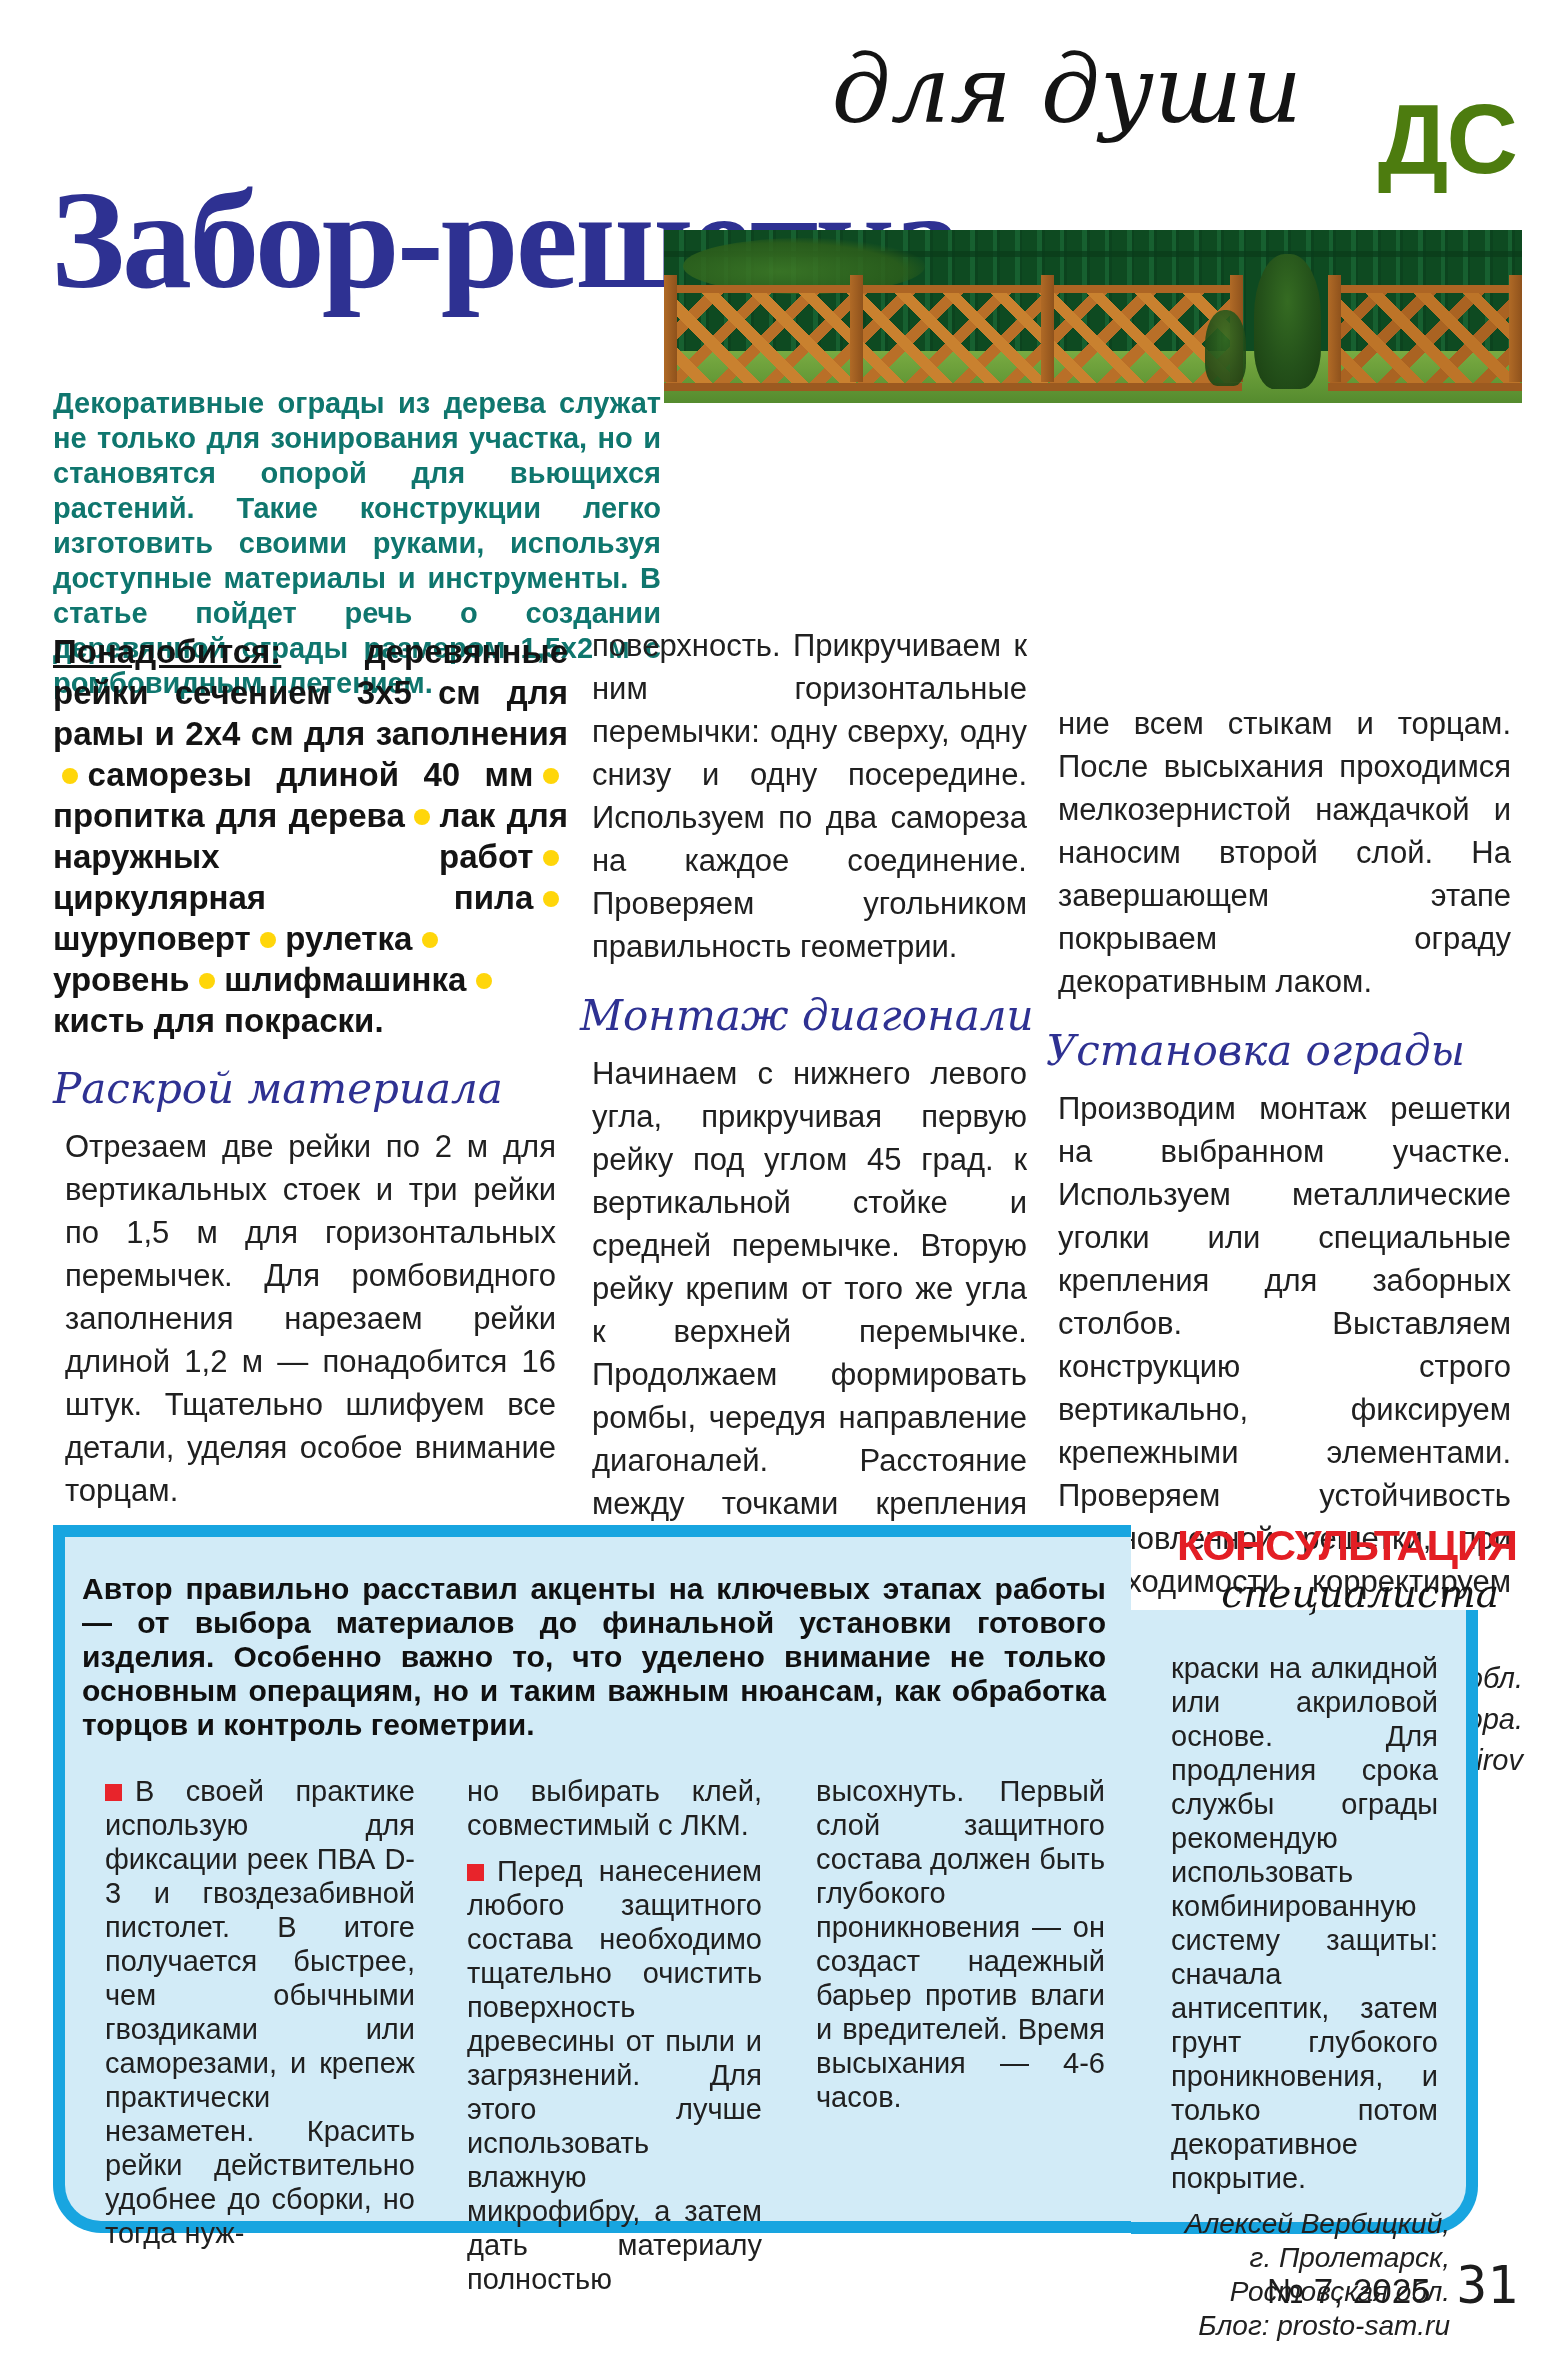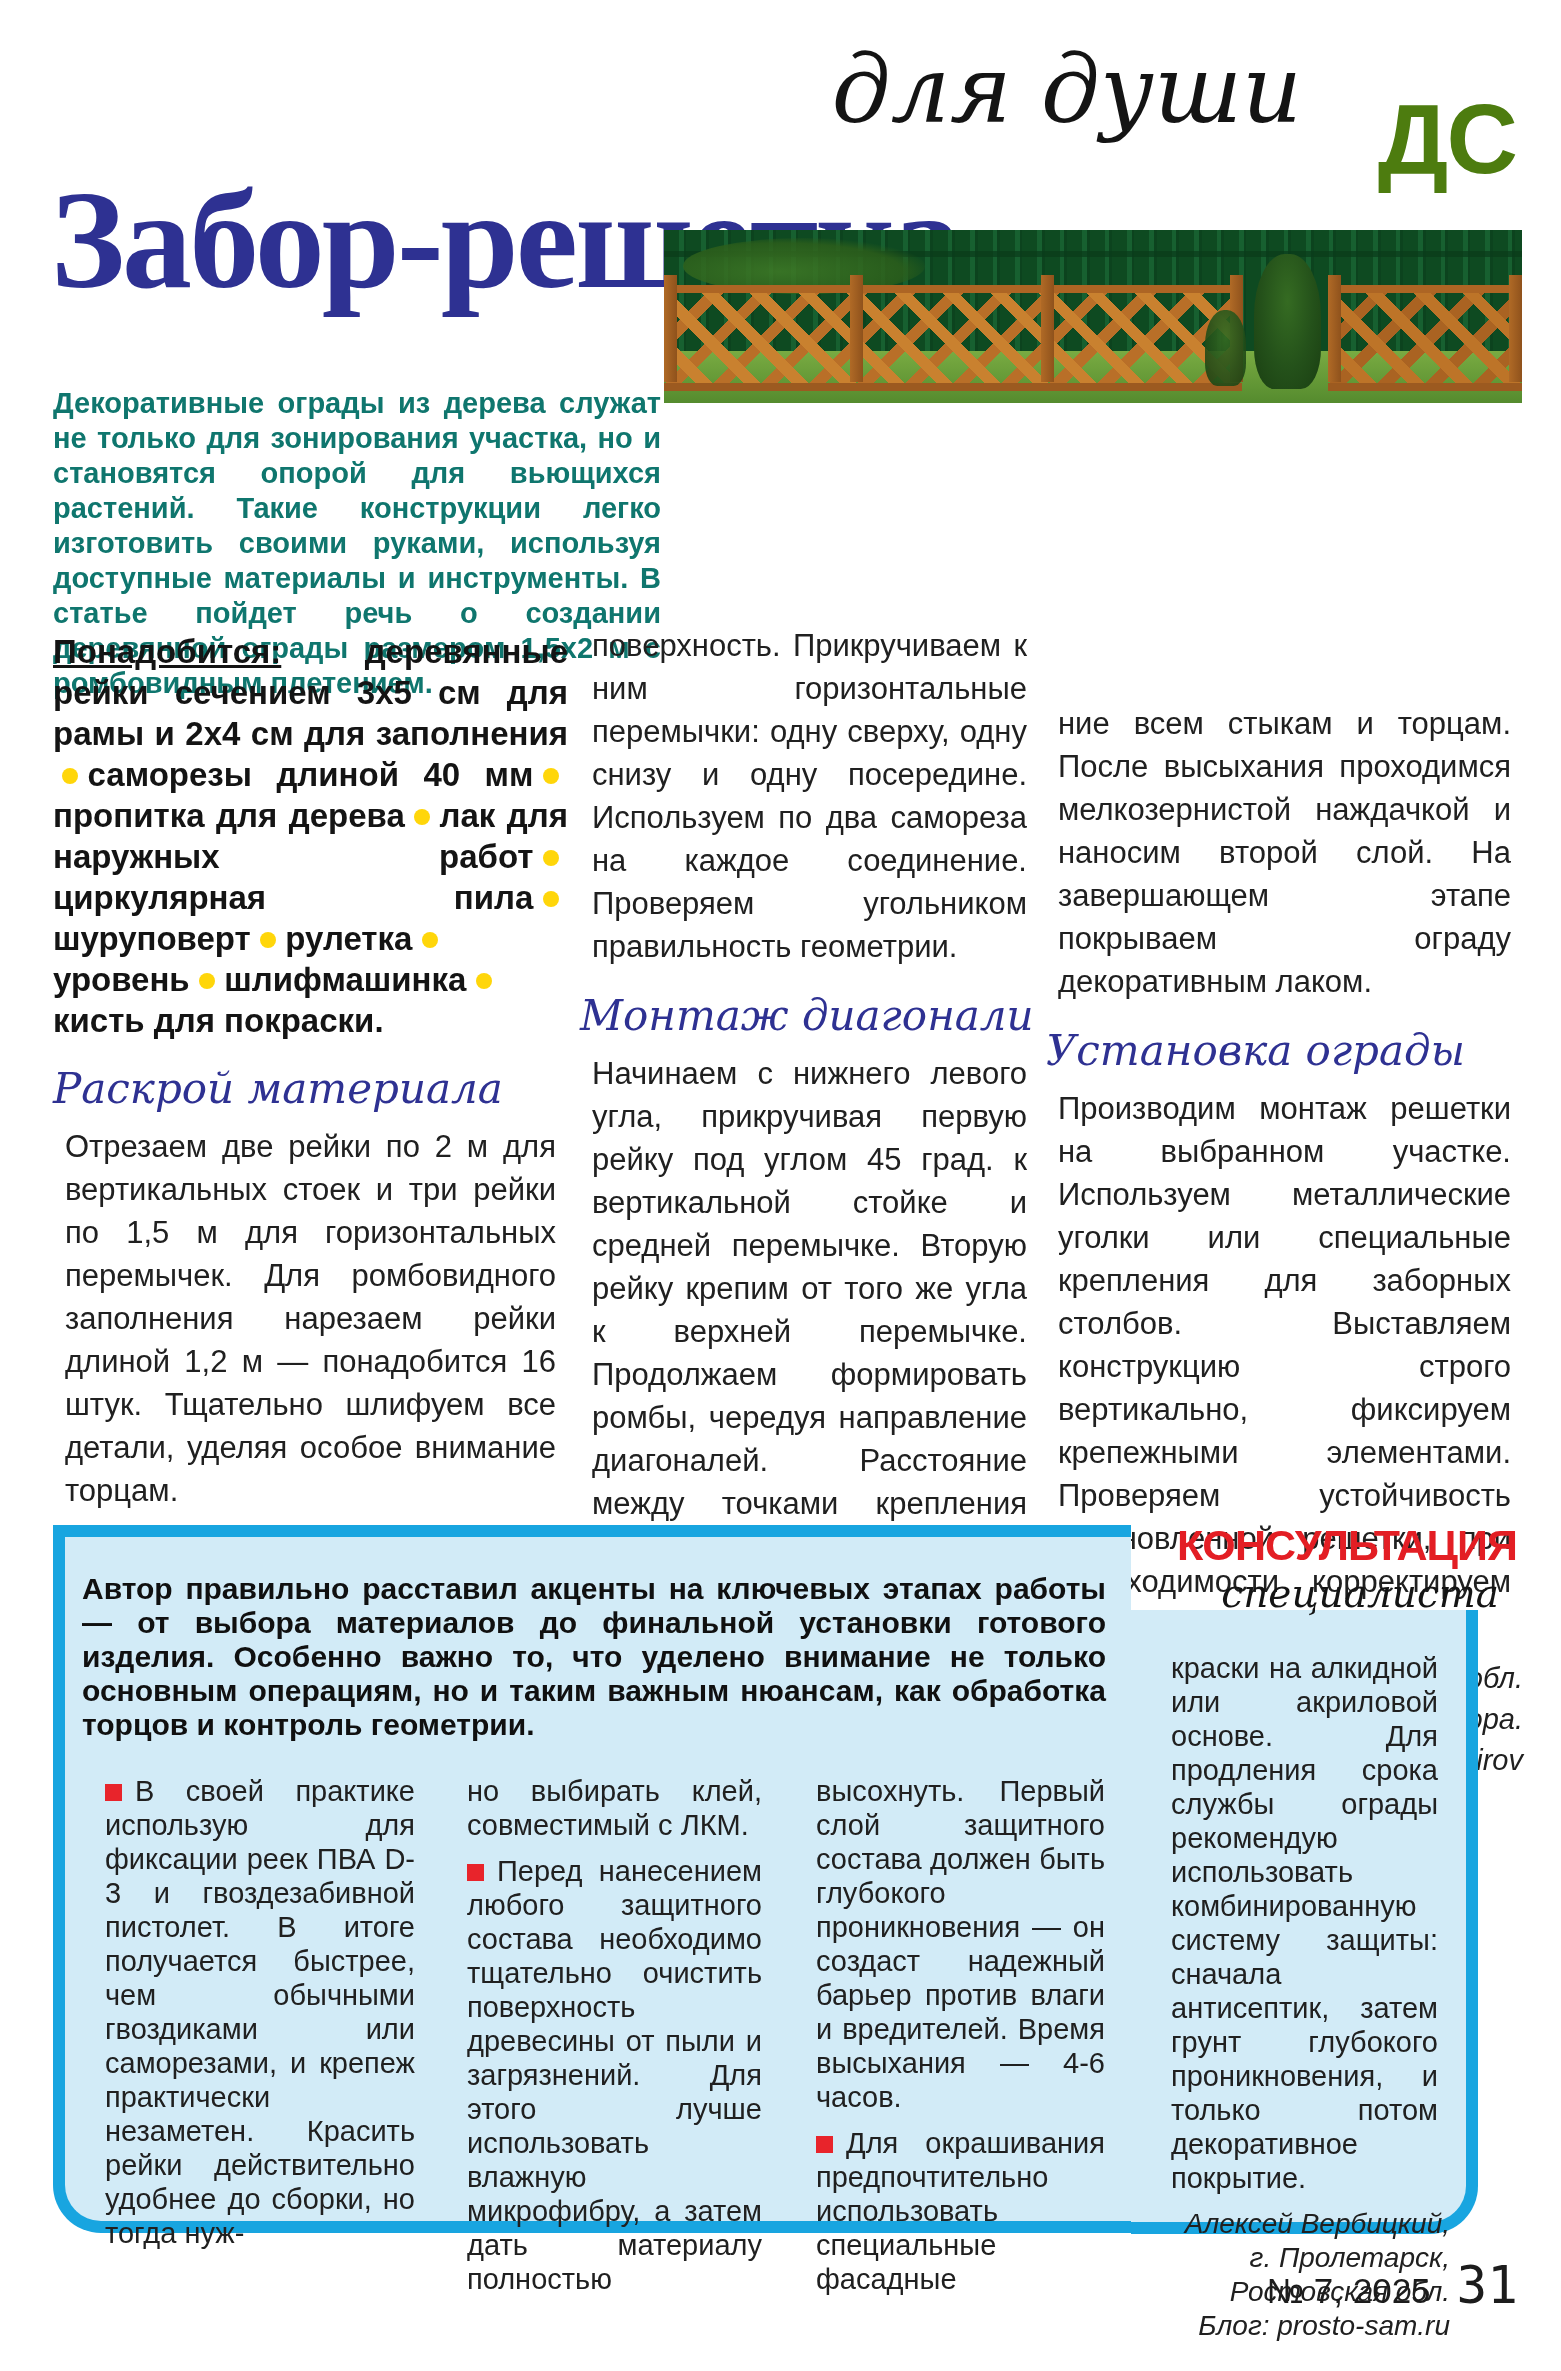--- a/index.html
+++ b/index.html
@@ -184,21 +184,20 @@
   <div class="box-intro">Автор правильно расставил акценты на ключевых этапах работы — от выбора материалов до финальной установки готового изделия. Особенно важно то, что уделено внимание не только основным операциям, но и таким важным нюансам, как обработка торцов и контроль геометрии.</div>
   <div class="bcol bcol-a">
       <div class="col-para"><span class="sq"></span>В своей практике использую для фиксации реек ПВА D-3 и гвоздезабивной пистолет. В итоге получается быстрее, чем обычными гвоздиками или саморезами, и крепеж практически незаметен. Красить рейки действительно удобнее до сборки, но тогда нуж-</div>
     </div>
   <div class="bcol bcol-b">
       <div class="col-para">но выбирать клей, совместимый с ЛКМ.</div>
       <div class="col-para"><span class="sq"></span>Перед нанесением любого защитного состава необходимо тщательно очистить поверхность древесины от пыли и загрязнений. Для этого лучше использовать влажную микрофибру, а затем дать материалу полностью</div>
     </div>
   <div class="bcol bcol-c">
       <div class="col-para">высохнуть. Первый слой защитного состава должен быть глубокого проникновения — он создаст надежный барьер против влаги и вредителей. Время высыхания — 4-6 часов.</div>
-      <div class="col-para"><span class="sq"></span>Для окрашивания предпочтительно использовать специальные фасадные</div>
     </div>
   <div class="bcol bcol-d">
       <div class="col-para">краски на алкидной или акриловой основе. Для продления срока службы ограды рекомендую использовать комбинированную систему защиты: сначала антисептик, затем грунт глубокого проникновения, и только потом декоративное покрытие.</div>
       <div class="attrib-line">Алексей Вербицкий,</div>
       <div class="attrib-line">г. Пролетарск,</div>
       <div class="attrib-line">Ростовская обл.</div>
       <div class="attrib-line">Блог: prosto-sam.ru</div>
     </div>
 
   <div class="footer">

